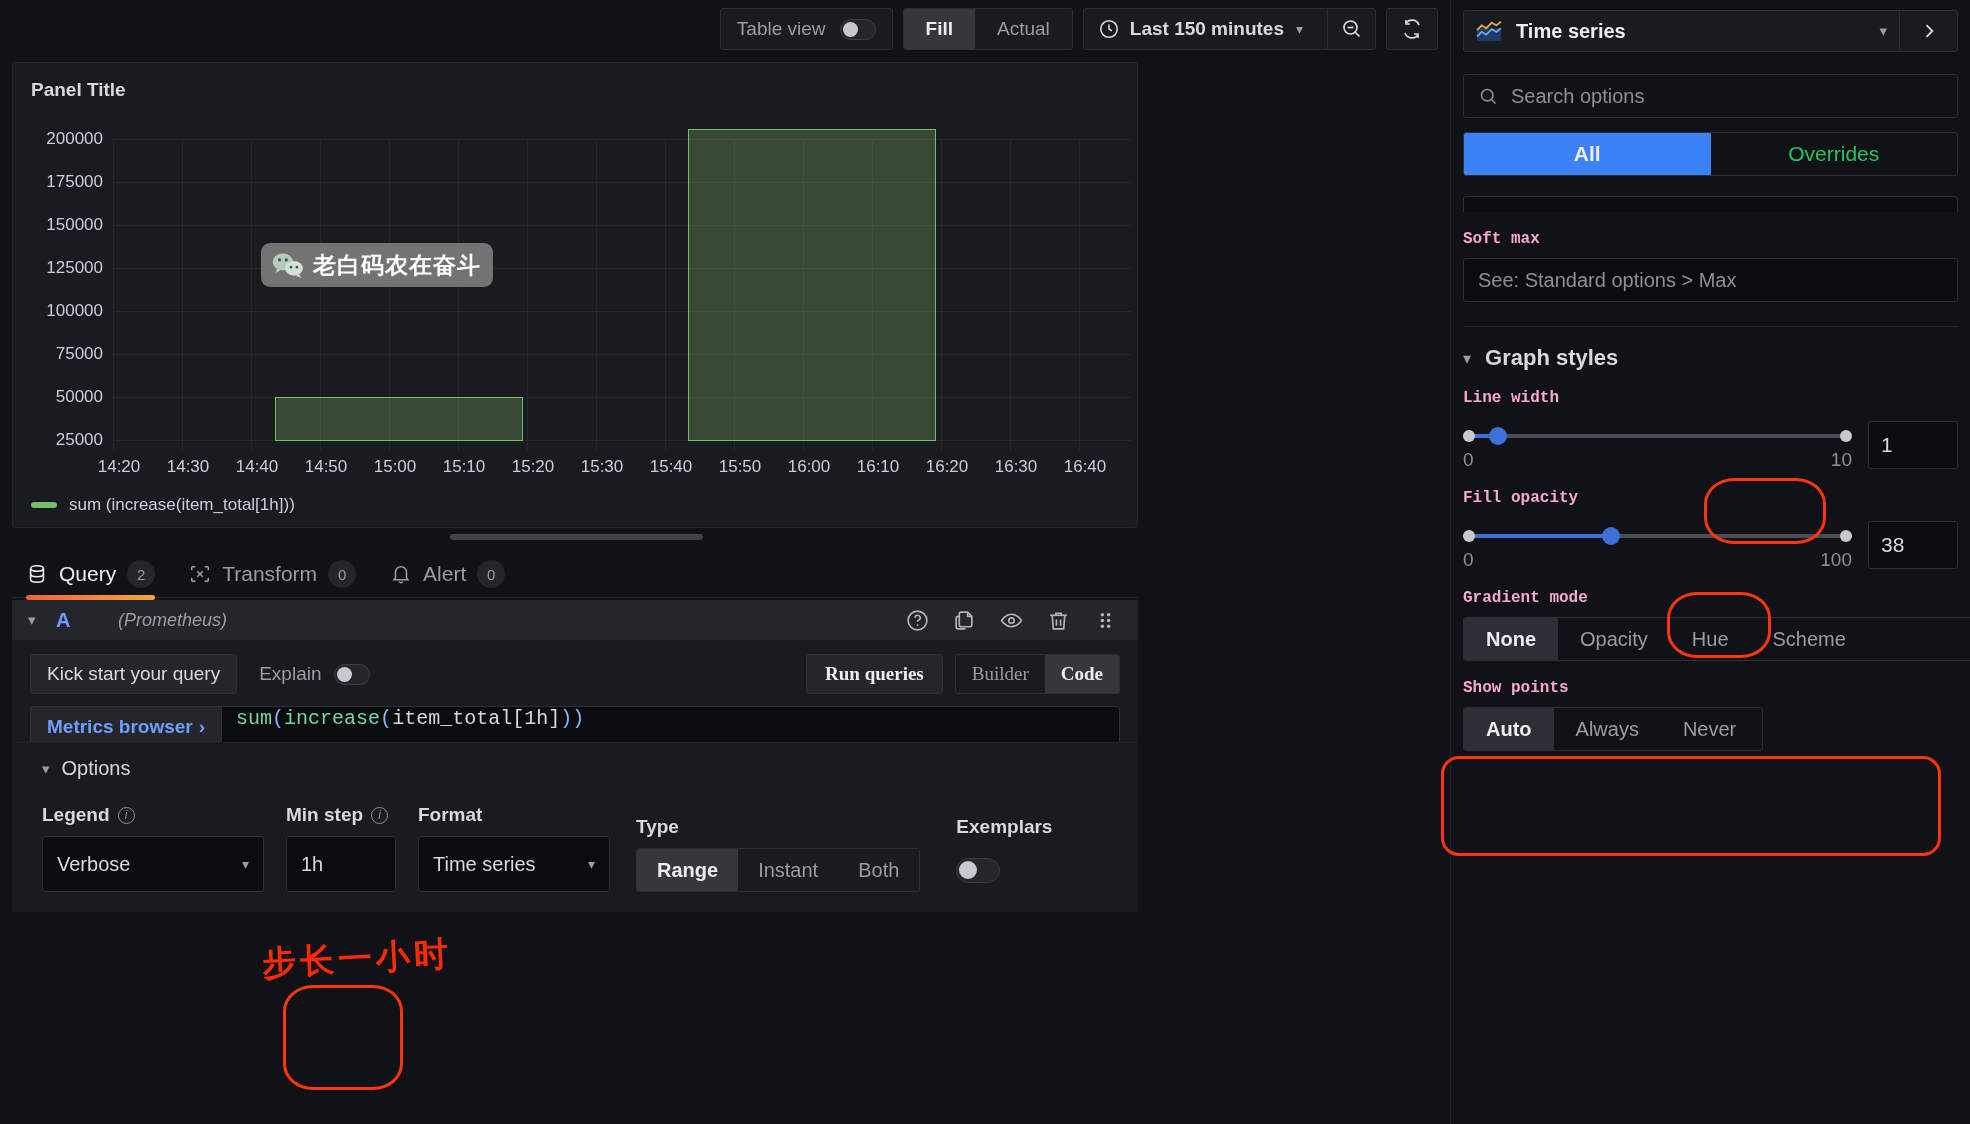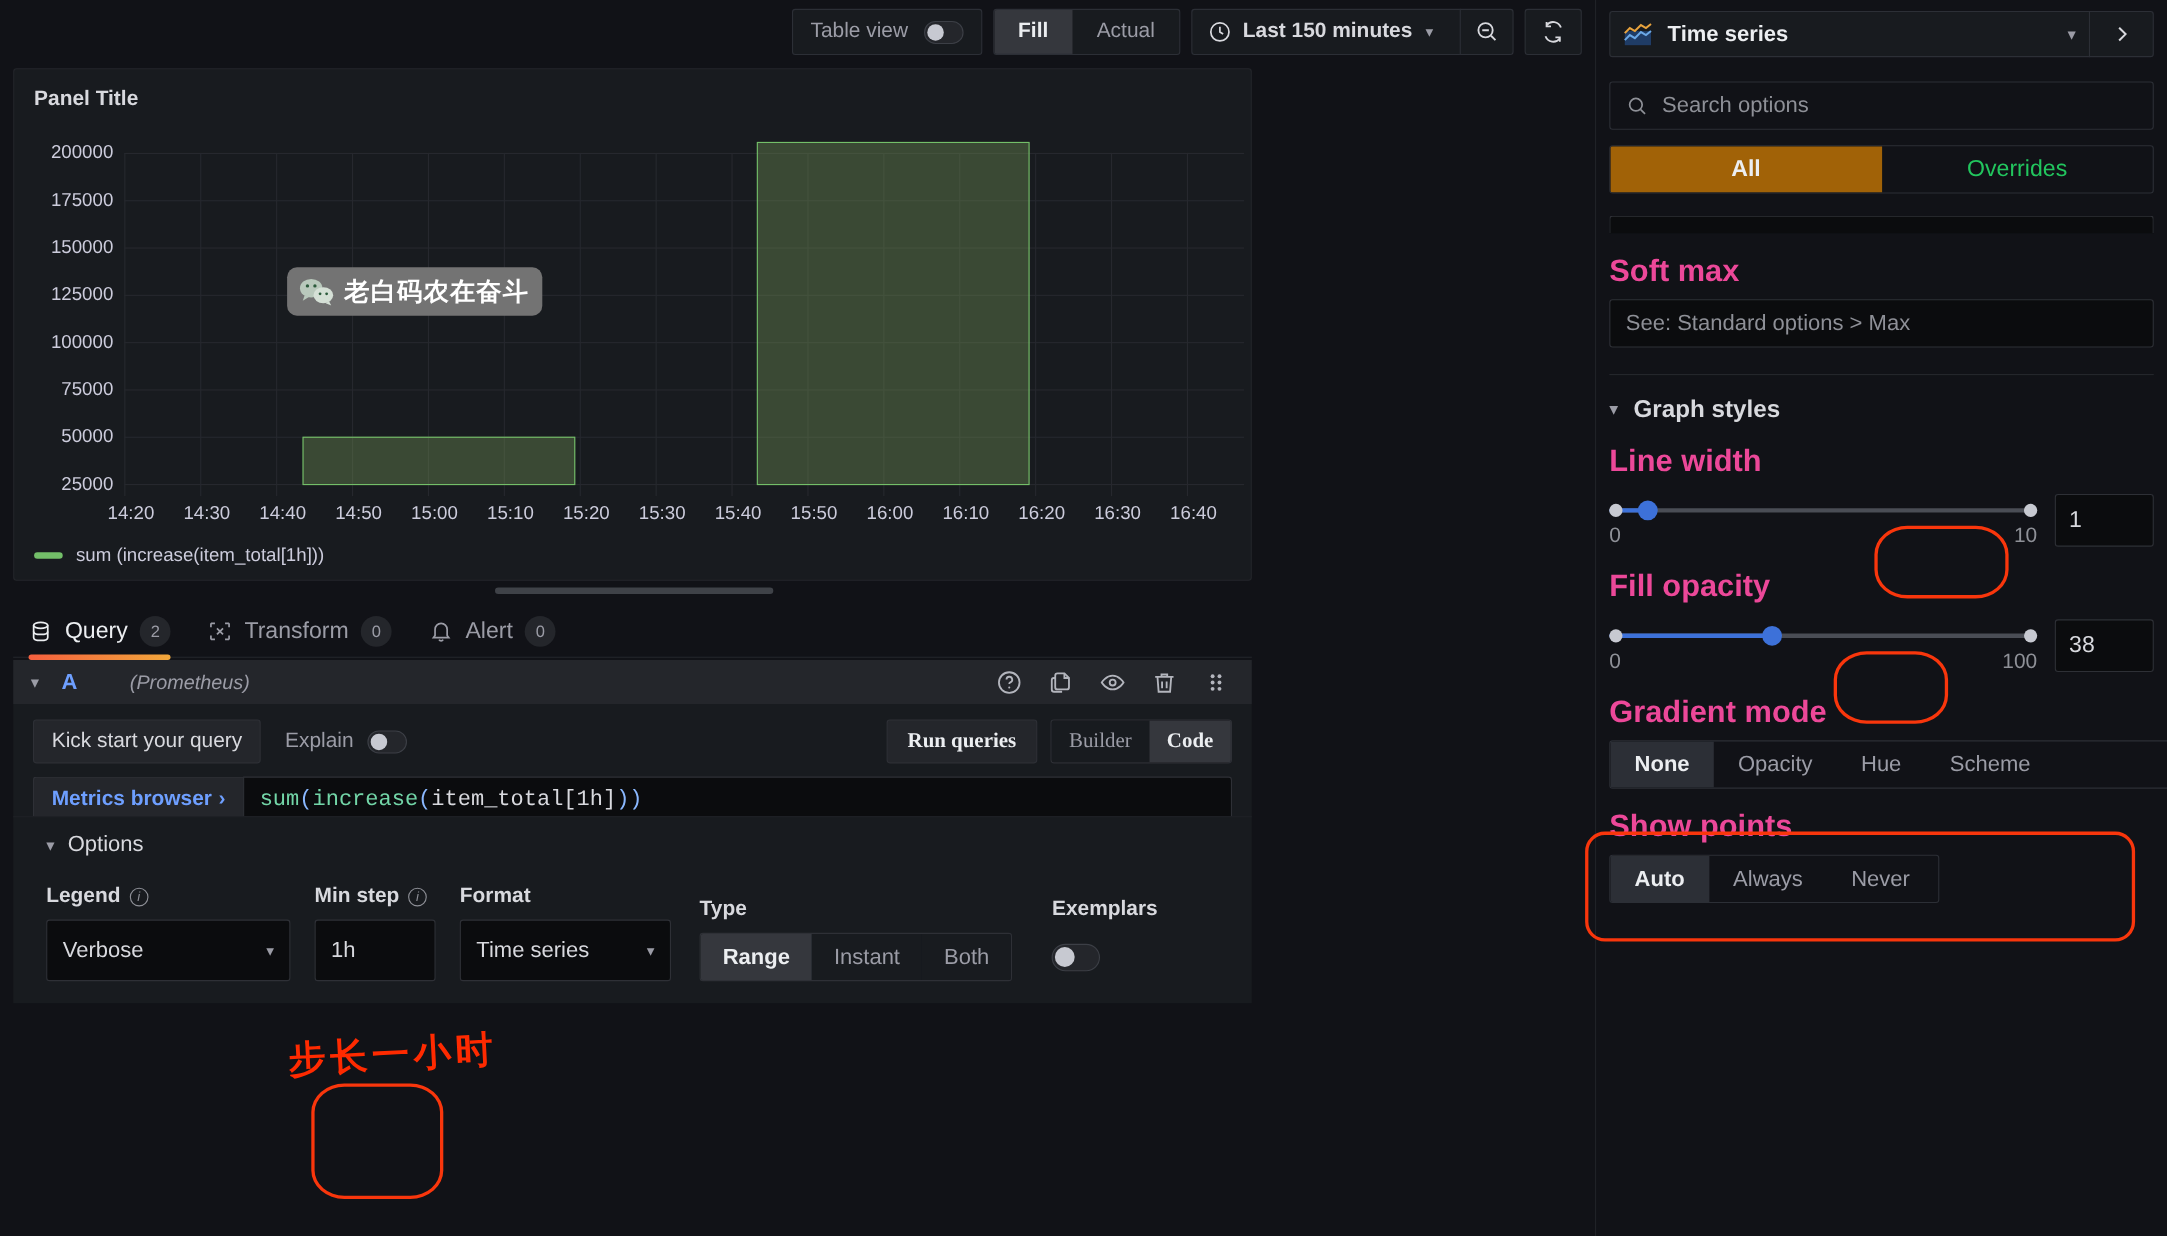--- a/index.html
+++ b/index.html
@@ -142,21 +142,21 @@
   .bcseg .opt.active { background: #35373d; color: #eceef1; font-weight: bold; }
 
   .qrow2 { display: flex; align-items: stretch; margin-top: 12px; height: 42px; }
   .mbrowser {
     display: flex; align-items: center; gap: 6px; padding: 0 16px;
     background: #24262b; border: 1px solid #2e3036; border-right: none;
     border-radius: 3px 0 0 3px; font-size: 19px; color: #6e9fff; cursor: pointer; font-weight: bold;
   }
   .codebox {
     flex: 1; background: #0b0c0e; border: 1px solid #2e3036; border-radius: 0 3px 3px 0;
-    display: flex; align-items: center; padding: 0 14px;
+    display: flex; align-items: flex-start; padding: 0 14px;
     font-family: "Liberation Mono", monospace; font-size: 20px;
   }
   .k-fn { color: #73d6a8; }
   .k-p  { color: #8ab8ff; }
   .k-id { color: #d8d9de; }
 
   
   .optsec {
     position: absolute; left: 12px; top: 742px; width: 1126px; height: 170px;
     background: #181b1f; border-top: 1px solid #202227; padding: 14px 18px 0 30px;
@@ -215,27 +215,27 @@
   }
   .searchbox .ph { font-size: 20px; color: #8e9097; }
   .alltabs {
     margin-top: 14px; height: 44px; border: 1px solid #2c2f36; border-radius: 3px;
     display: flex; overflow: hidden;
   }
   .alltabs .opt {
     flex: 1; display: flex; align-items: center; justify-content: center;
     font-size: 21px; color: #22c55e; cursor: pointer;
   }
-  .alltabs .opt.active { background: #a16207; color: #eceef1; font-weight: bold; }
+  .alltabs .opt.active { background: #3b82f6; color: #eceef1; font-weight: bold; }
   .cut-input {
     margin-top: 20px; height: 16px; background: #0b0c0e; border: 1px solid #2e3036;
     border-bottom: none; border-radius: 3px 3px 0 0;
   }
   .ofield { margin-top: 18px; }
-  .ofield .olabel { font-size: 28px; color: #ec4899; font-weight: bold; }
+  .ofield .olabel { font-size: 16px; color: #f9a8d4; font-weight: bold; font-family: Liberation Mono, monospace; }
   .ofield .oinput {
     margin-top: 10px; height: 44px; background: #0b0c0e; border: 1px solid #2e3036;
     border-radius: 3px; display: flex; align-items: center; padding: 0 14px;
     font-size: 20px; color: #8e9097;
   }
   .sect-div { margin-top: 24px; border-top: 1px solid #24262b; }
   .sect-head { display: flex; align-items: center; gap: 14px; margin-top: 18px; }
   .sect-head .chev { font-size: 16px; color: #9b9ca6; }
   .sect-head .stitle { font-size: 22px; color: #d8d9de; font-weight: bold; }
   .oseg {

